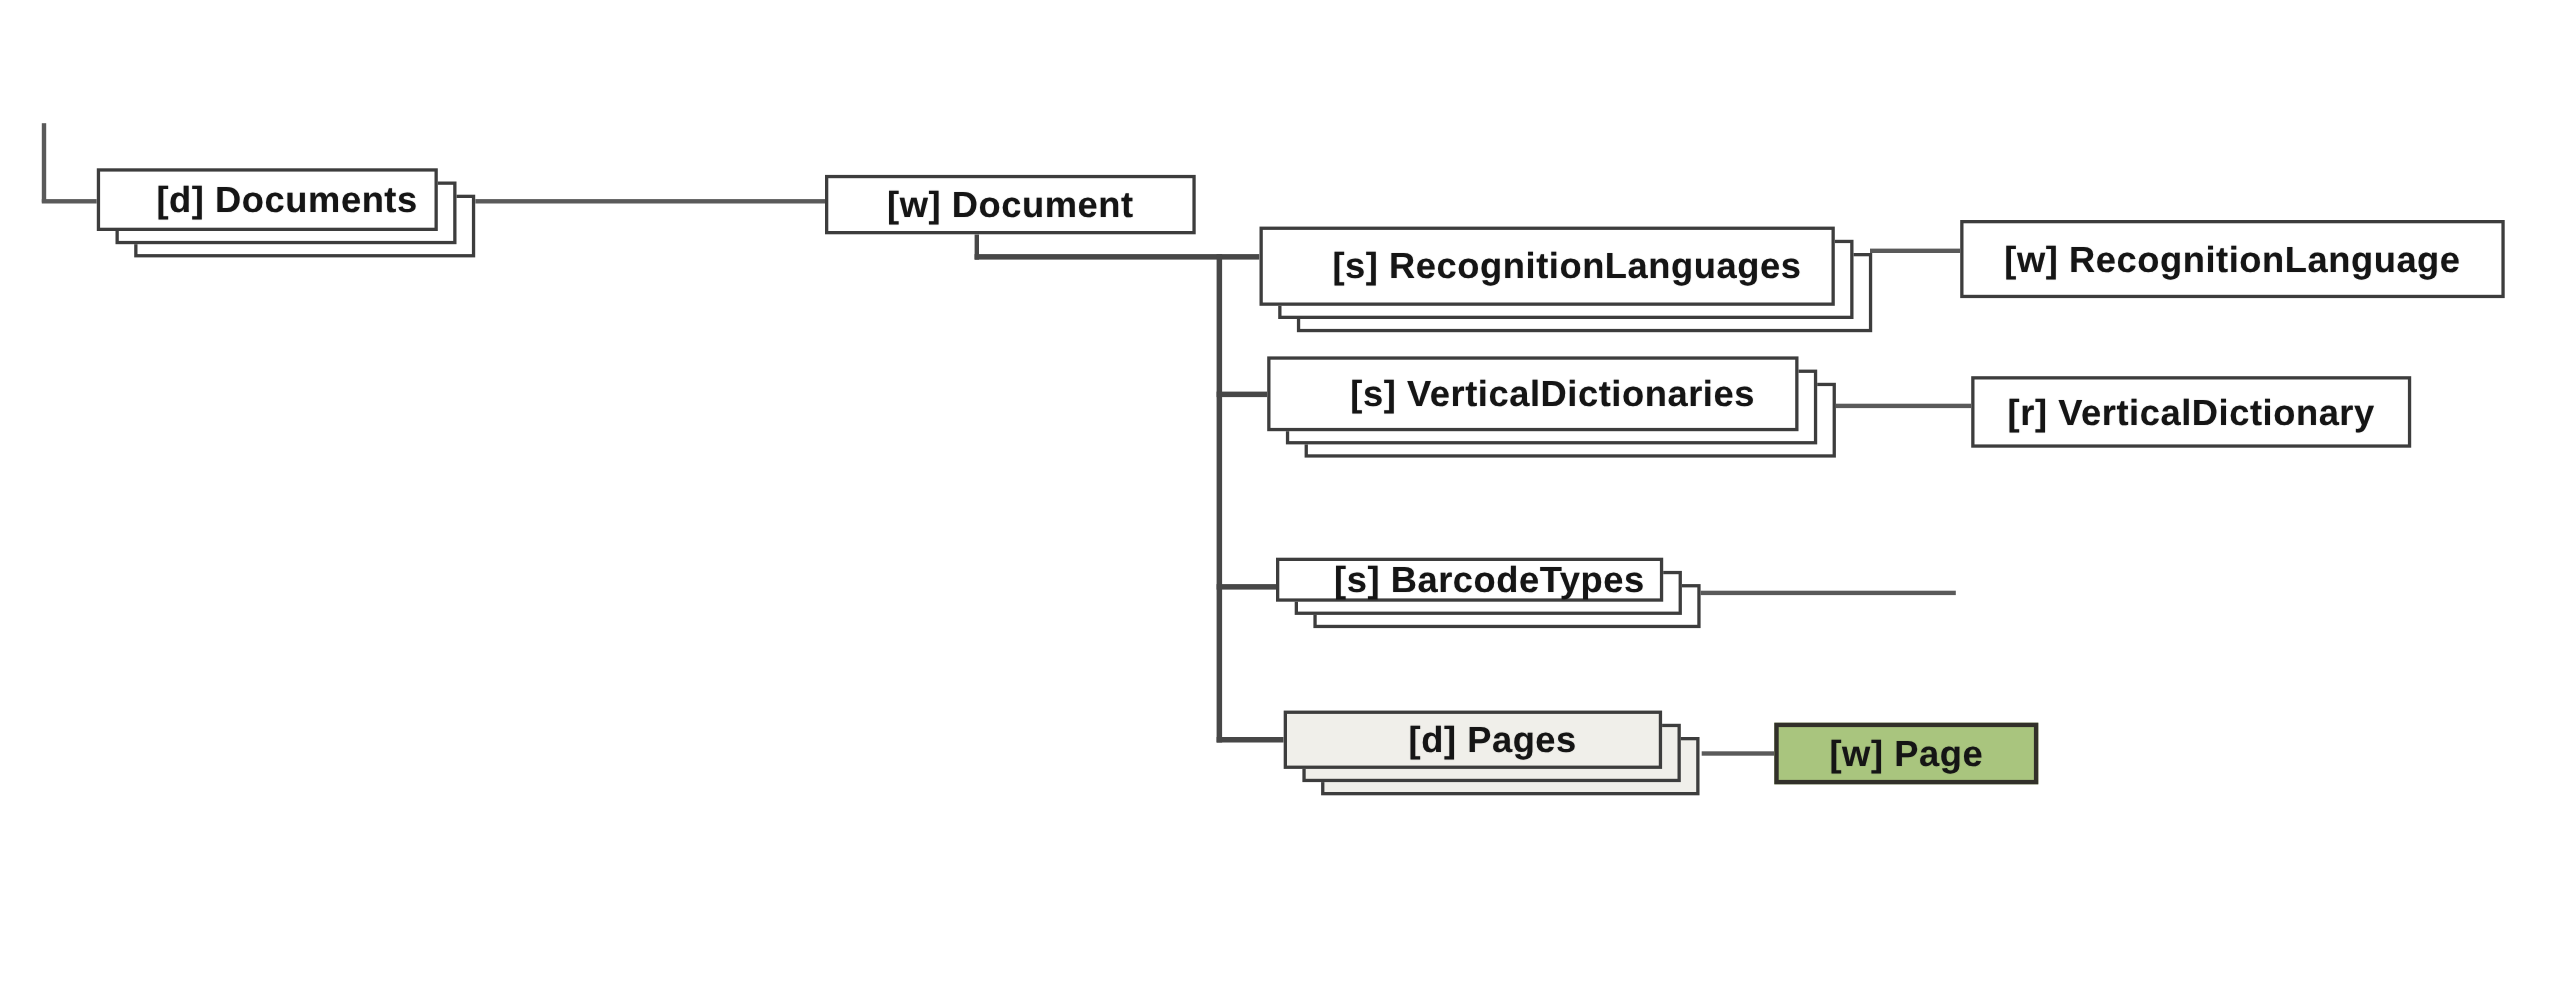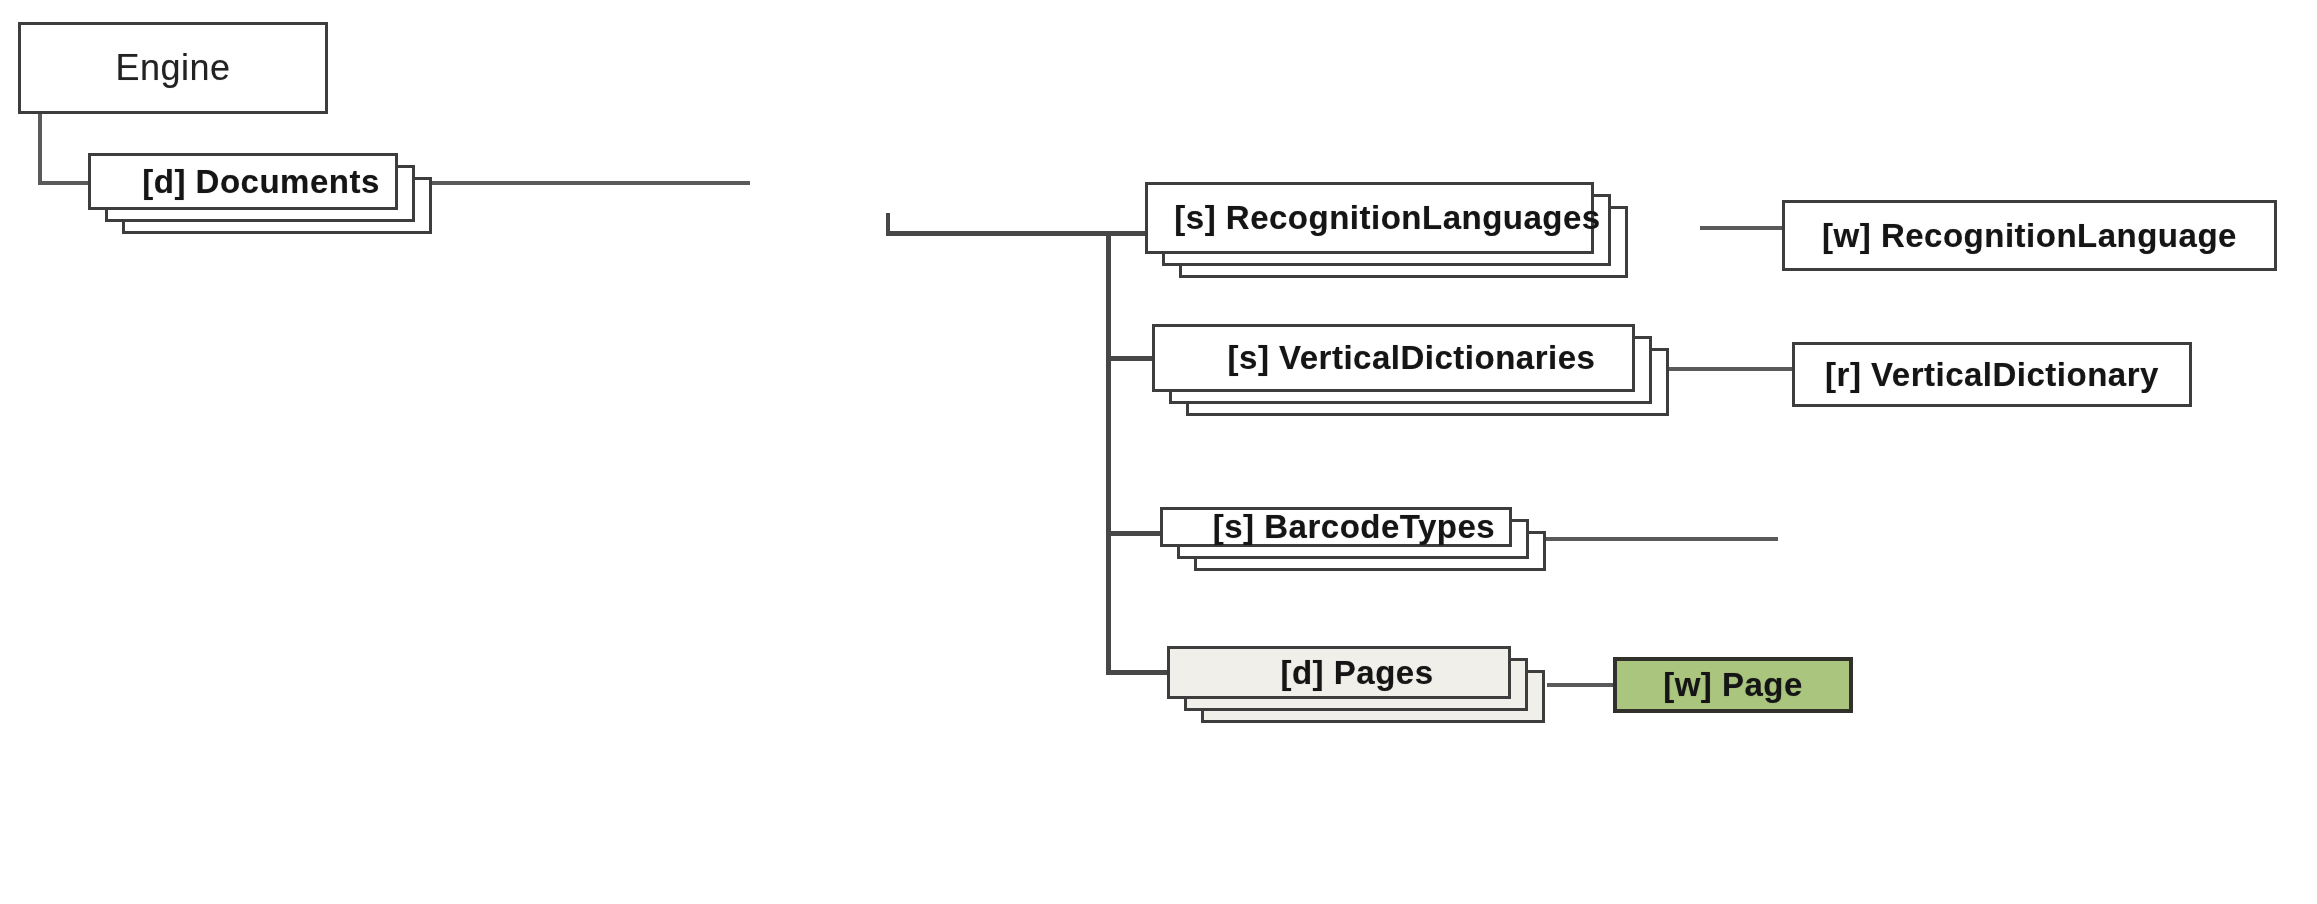--- a/index.html
+++ b/index.html
@@ -59,34 +59,34 @@
   <div class="vline dark" style="left:1106px;top:231px;height:444px;width:5px;"></div>
   <div class="hline dark" style="left:1106px;top:356px;width:46px;height:5px;"></div>
   <div class="hline dark" style="left:1106px;top:531px;width:54px;height:5px;"></div>
   <div class="hline dark" style="left:1106px;top:670px;width:61px;height:5px;"></div>
 
   <div class="hline" style="left:1700px;top:226px;width:82px;"></div>
   <div class="hline" style="left:1667px;top:367px;width:125px;"></div>
   <div class="hline" style="left:1544px;top:537px;width:234px;"></div>
   <div class="hline" style="left:1547px;top:683px;width:66px;"></div>
 
-  <div class="node engine" style="left:18px;top:22px;width:310px;height:92px;">
-    <span class="lbl">Engine</span>
-  </div>
 
   <div class="stack" style="left:88px;top:153px;width:310px;height:57px;">
     <div class="layer l3"></div>
     <div class="layer l2"></div>
     <div class="node main">
       <span class="lbl">[d] Documents</span>
     </div>
   </div>
 
+  <div class="node" style="left:750px;top:159px;width:337px;height:54px;">
+    <span class="lbl">[w] Document</span>
+  </div>
 
-  <div class="stack" style="left:1145px;top:182px;width:449px;height:72px;">
+  <div class="stack" style="left:1145px;top:206px;width:523px;height:72px;">
     <div class="layer l3"></div>
     <div class="layer l2"></div>
     <div class="node main">
       <span class="lbl">[s] RecognitionLanguages</span>
     </div>
   </div>
 
   <div class="node" style="left:1782px;top:200px;width:495px;height:71px;">
     <span class="lbl">[w] RecognitionLanguage</span>
   </div>

